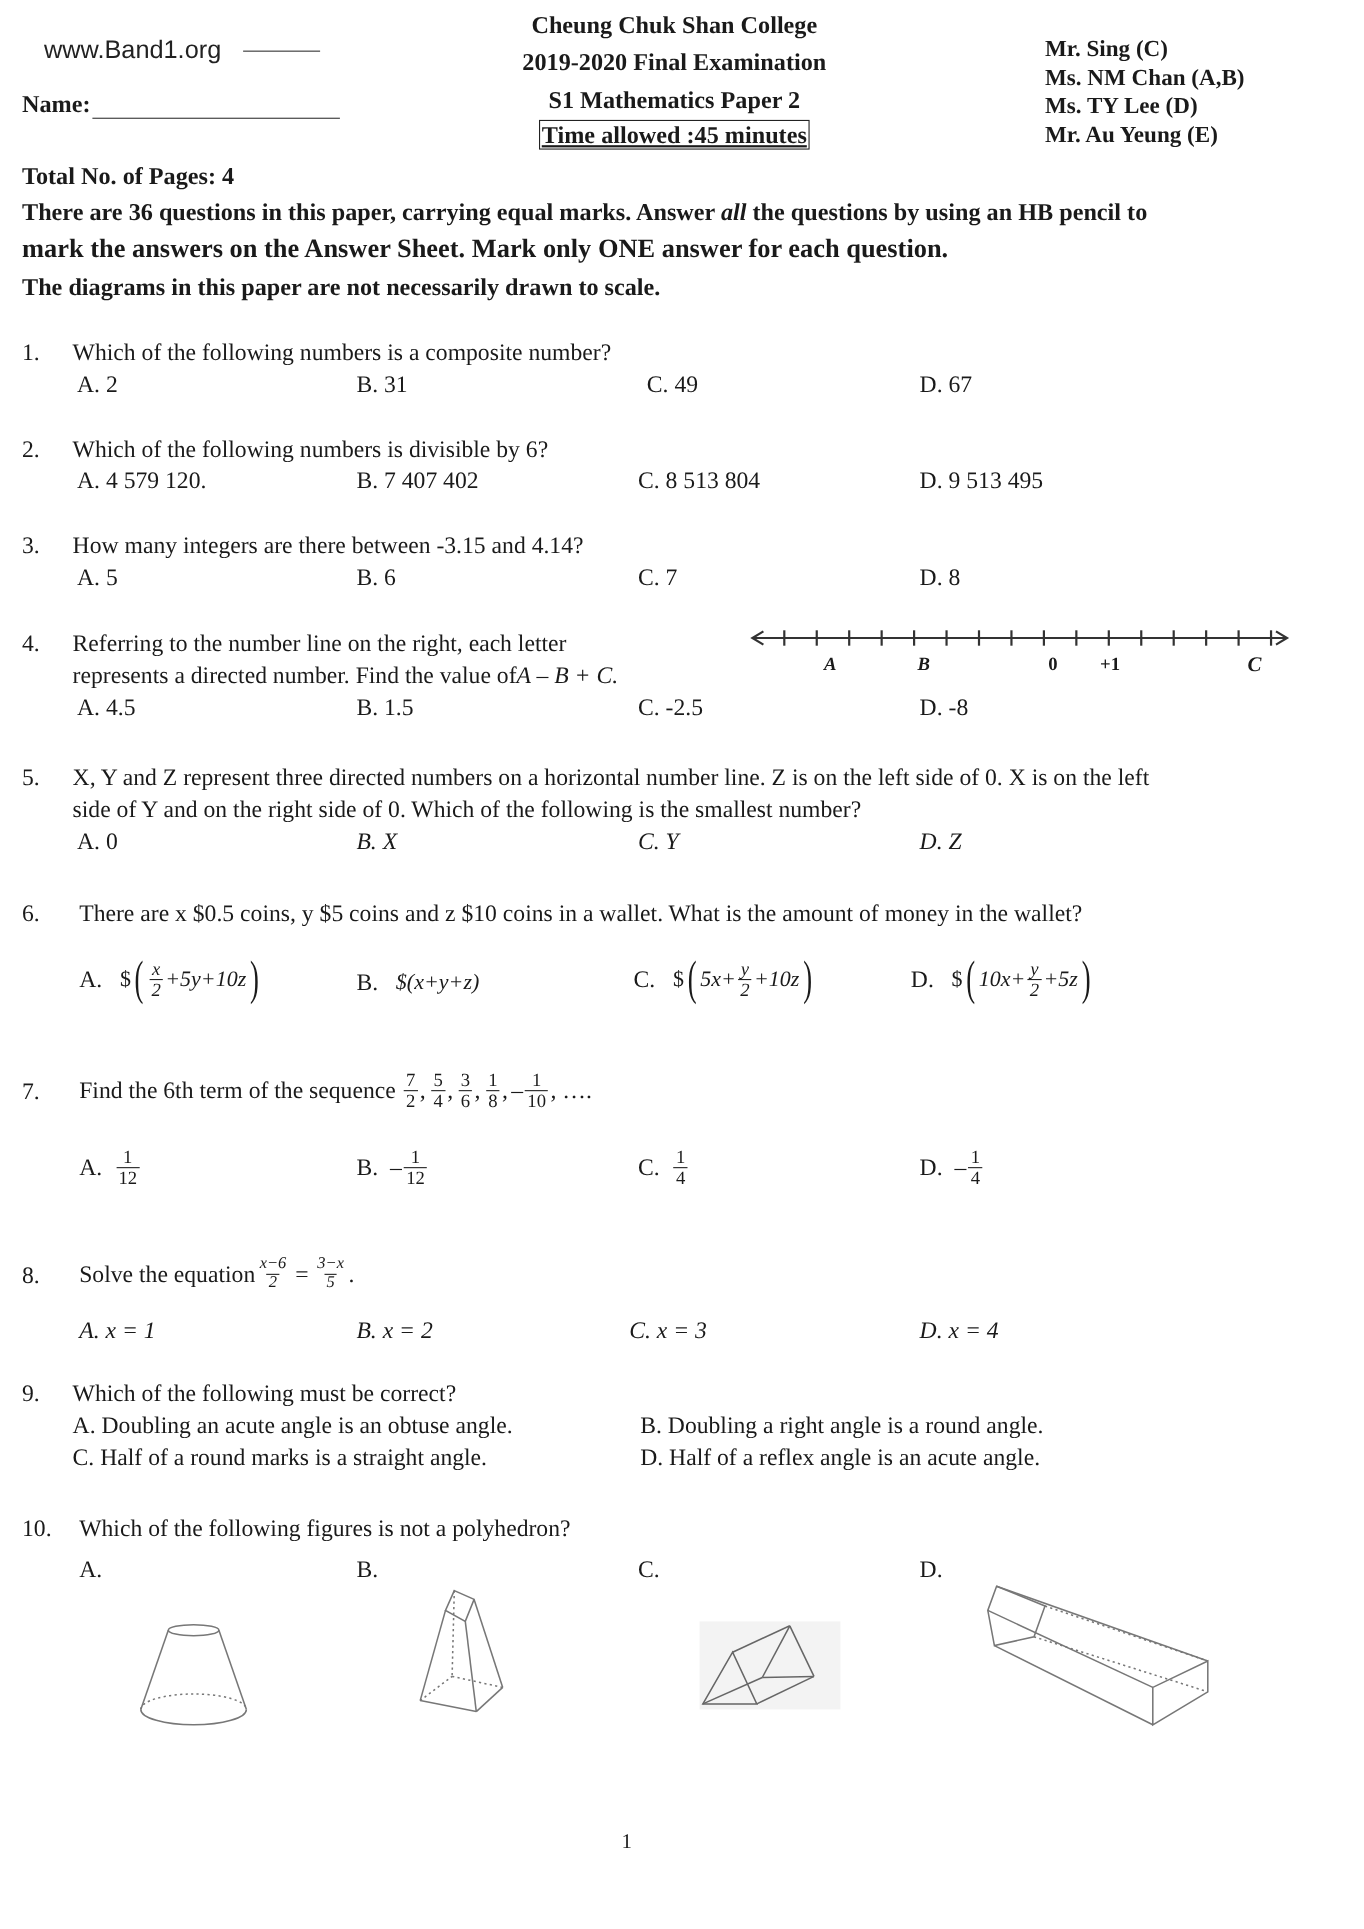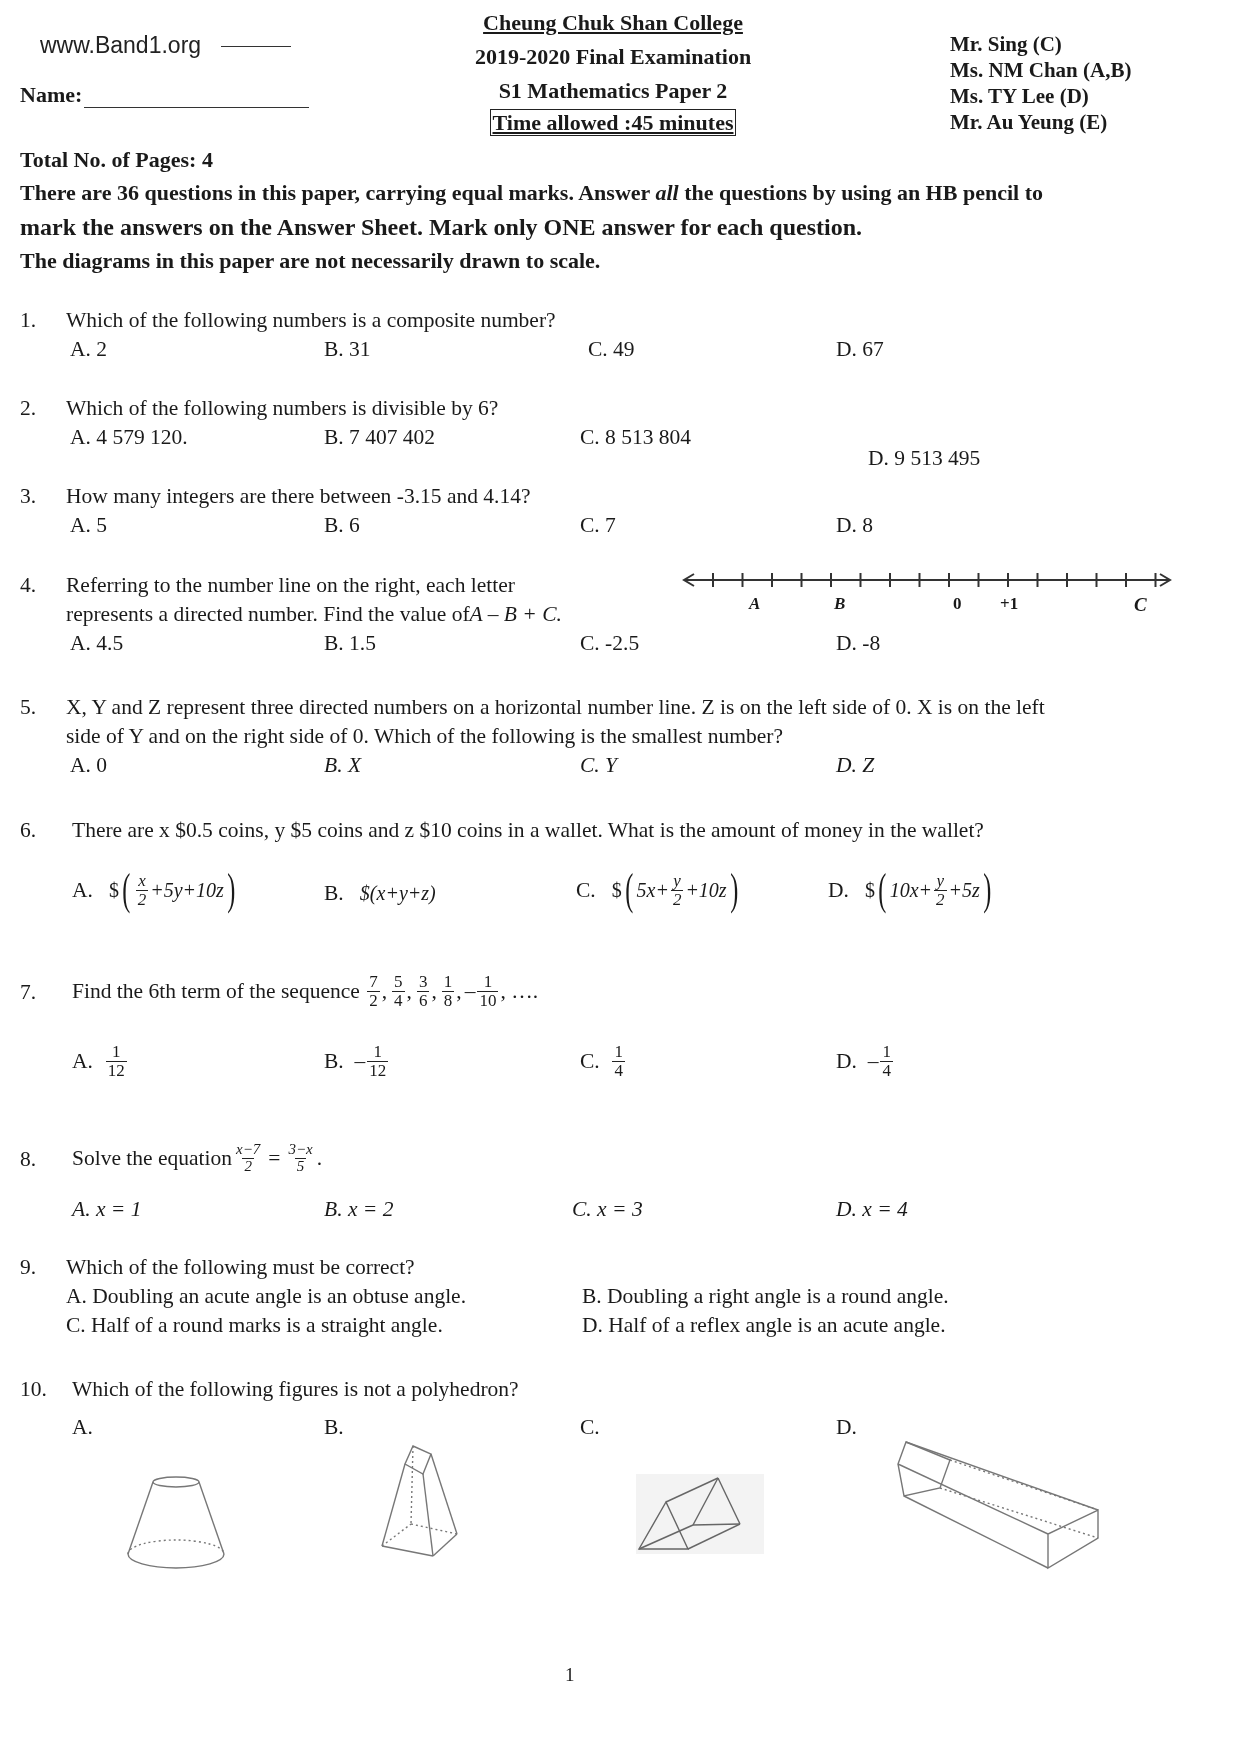--- a/index.html
+++ b/index.html
@@ -27,21 +27,21 @@
 <body>
 
 <div class="abs site" style="left:40px;top:32px;">
   <span>www.Band1.org</span>
   <span style="display:inline-block;width:70px;border-top:1.5px solid #333;vertical-align:middle;margin-left:14px;"></span>
 </div>
 <div class="abs b" style="left:20px;top:82px;font-size:22px;">
   <span>Name:</span><span style="display:inline-block;width:225px;border-bottom:1.5px solid #333;vertical-align:bottom;margin-left:2px;height:20px;"></span>
 </div>
 
-<div class="abs hdr" style="left:433px;top:10px;text-decoration:underline;">Cheung Chuk Shan College</div>
+<div class="abs hdr" style="left:433px;top:10px;">Cheung Chuk Shan College</div>
 <div class="abs hdr" style="left:433px;top:44px;">2019-2020 Final Examination</div>
 <div class="abs hdr" style="left:433px;top:78px;">S1 Mathematics Paper 2</div>
 <div class="abs hdr" style="left:433px;top:110px;">
   <span class="boxed">Time allowed :45 minutes</span>
 </div>
 
 <div class="abs teacher" style="left:950px;top:32px;">Mr. Sing (C)</div>
 <div class="abs teacher" style="left:950px;top:58px;">Ms. NM Chan (A,B)</div>
 <div class="abs teacher" style="left:950px;top:84px;">Ms. TY Lee (D)</div>
 <div class="abs teacher" style="left:950px;top:110px;">Mr. Au Yeung (E)</div>
@@ -61,21 +61,21 @@
   <div class="abs opt" style="left:588px;top:337px;">C.  49</div>
   <div class="abs opt" style="left:836px;top:337px;">D.  67</div>
 </div>
 
 <div>
   <div class="abs q" style="left:20px;top:396px;">2.</div>
   <div class="abs q" style="left:66px;top:396px;">Which of the following numbers is divisible by 6?</div>
   <div class="abs opt" style="left:70px;top:425px;">A.  4 579 120.</div>
   <div class="abs opt" style="left:324px;top:425px;">B.  7 407 402</div>
   <div class="abs opt" style="left:580px;top:425px;">C.  8 513 804</div>
-  <div class="abs opt" style="left:868px;top:425px;margin-top:21px;">D. 9 513 495</div>
+  <div class="abs opt" style="left:836px;top:425px;">D. 9 513 495</div>
 </div>
 
 <div>
   <div class="abs q" style="left:20px;top:484px;">3.</div>
   <div class="abs q" style="left:66px;top:484px;">How many integers are there between -3.15 and 4.14?</div>
   <div class="abs opt" style="left:70px;top:513px;">A.  5</div>
   <div class="abs opt" style="left:324px;top:513px;">B.  6</div>
   <div class="abs opt" style="left:580px;top:513px;">C.  7</div>
   <div class="abs opt" style="left:836px;top:513px;">D.  8</div>
 </div>
@@ -249,21 +249,21 @@
         <span class="den">4</span>
       </span>
   </div>
 </div>
 
 <div>
   <div class="abs q" style="left:20px;top:1147px;">8.</div>
   <div class="abs q" style="left:72px;top:1133px;display:flex;align-items:center;height:50px;text-align:center;">
     <span>Solve the equation</span>
     <span class="frac it" style="font-size:15px;">
-        <span class="num">x−7</span>
+        <span class="num">x−6</span>
         <span class="den">2</span>
       </span>
     <span style="margin:0 4px;">=</span>
     <span class="frac it" style="font-size:15px;">
         <span class="num">3−x</span>
         <span class="den">5</span>
       </span>
     <span>.</span>
   </div>
   <div class="abs opt it" style="left:72px;top:1197px;">A.  x = 1</div>

